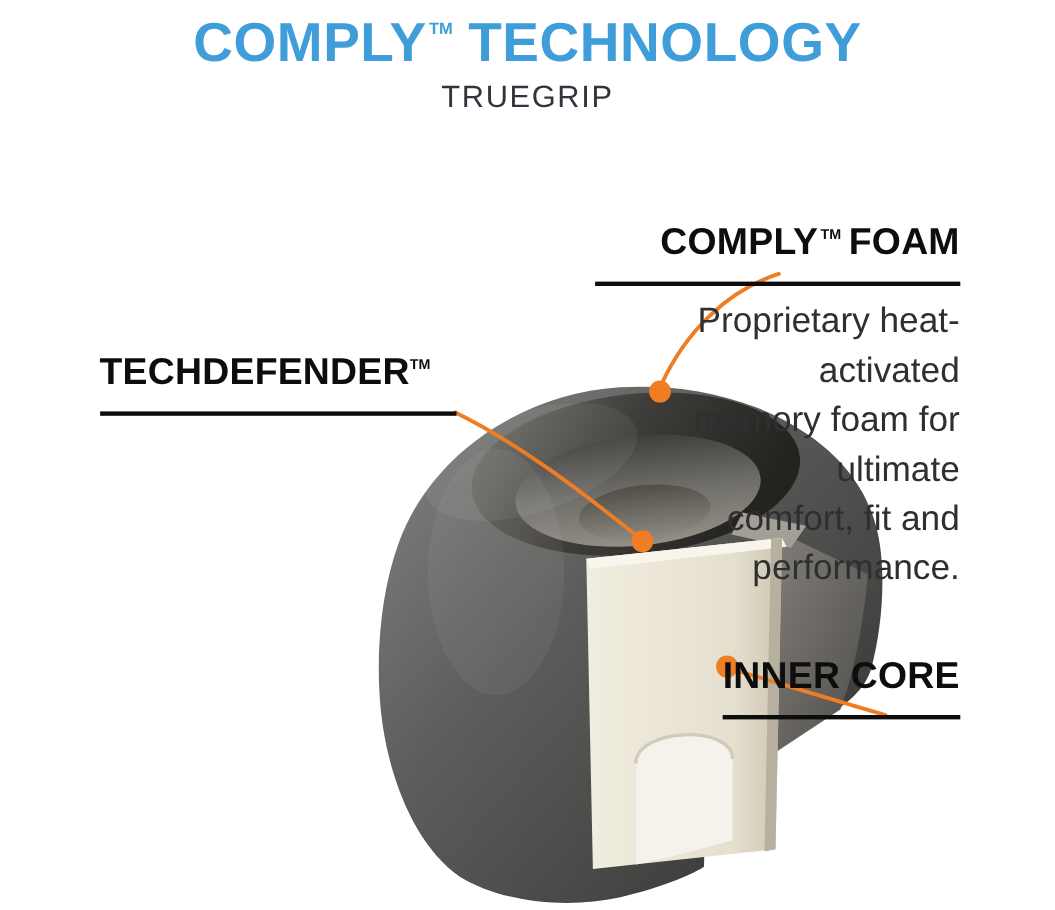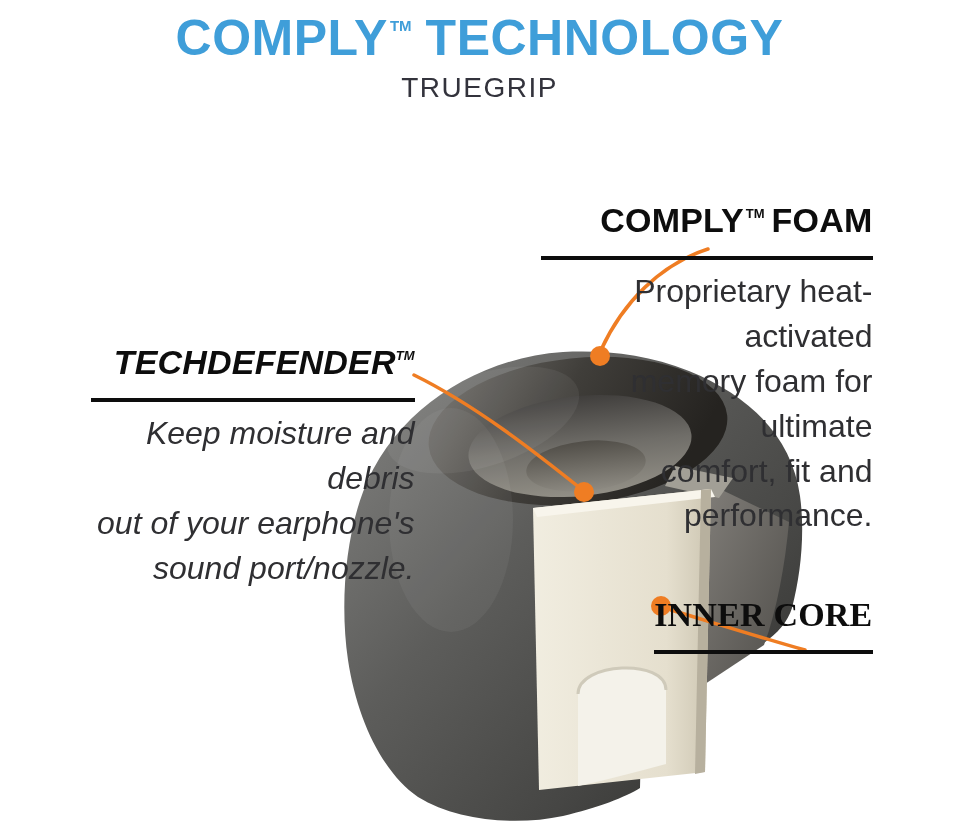--- a/index.html
+++ b/index.html
@@ -55,23 +55,23 @@
     font-size:13px;font-weight:700;vertical-align:14px;letter-spacing:0;
   }
   .underlined{border-bottom:4px solid var(--heading-black);padding-bottom:17px;}
   .co-body{
     margin-top:9px;
     font-size:32px;line-height:1.4;color:var(--body-text);
     white-space:pre-line;
   }
   .callout-foam{top:202px;right:4px;width:332px;text-align:right;}
   .callout-foam .tm-sup{margin:0 7px 0 2px;}
-  .callout-tech{top:344px;left:8px;width:324px;text-align:right;font-style:italic;}
+  .callout-tech{top:320px;left:8px;width:324px;text-align:left;}
   .callout-core{top:596px;right:4px;width:310px;text-align:right;}
-  .callout-core .co-head-wrap{display:inline-block;font-family:Liberation Serif, serif;}
+  .callout-core .co-head-wrap{display:inline-block;}
 </style>
 </head>
 <body>
 
 <div class="canvas">
 
   <svg class="art" viewBox="0 0 959 827" role="img">
     <defs>
       <linearGradient id="gBody" x1="0" y1="0.15" x2="0.95" y2="1">
         <stop offset="0" stop-color="#7d7d7b"></stop>
@@ -164,23 +164,20 @@
   <section class="callout callout-foam">
     <h2 class="co-head underlined"><span>COMPLY</span><sup class="tm-sup">TM</sup><span>FOAM</span></h2>
     <p class="co-body">Proprietary heat-activated
 memory foam for ultimate
 comfort, fit and
 performance.</p>
   </section>
 
   <section class="callout callout-tech">
     <h2 class="co-head underlined"><span>TECHDEFENDER</span><sup class="tm-sup">TM</sup></h2>
-    <p class="co-body">Keep moisture and debris
-out of your earphone's
-sound port/nozzle.</p>
   </section>
 
   <section class="callout callout-core">
     <div class="co-head-wrap">
       <h2 class="co-head underlined">INNER CORE</h2>
     </div>
   </section>
 
 </div>
 

